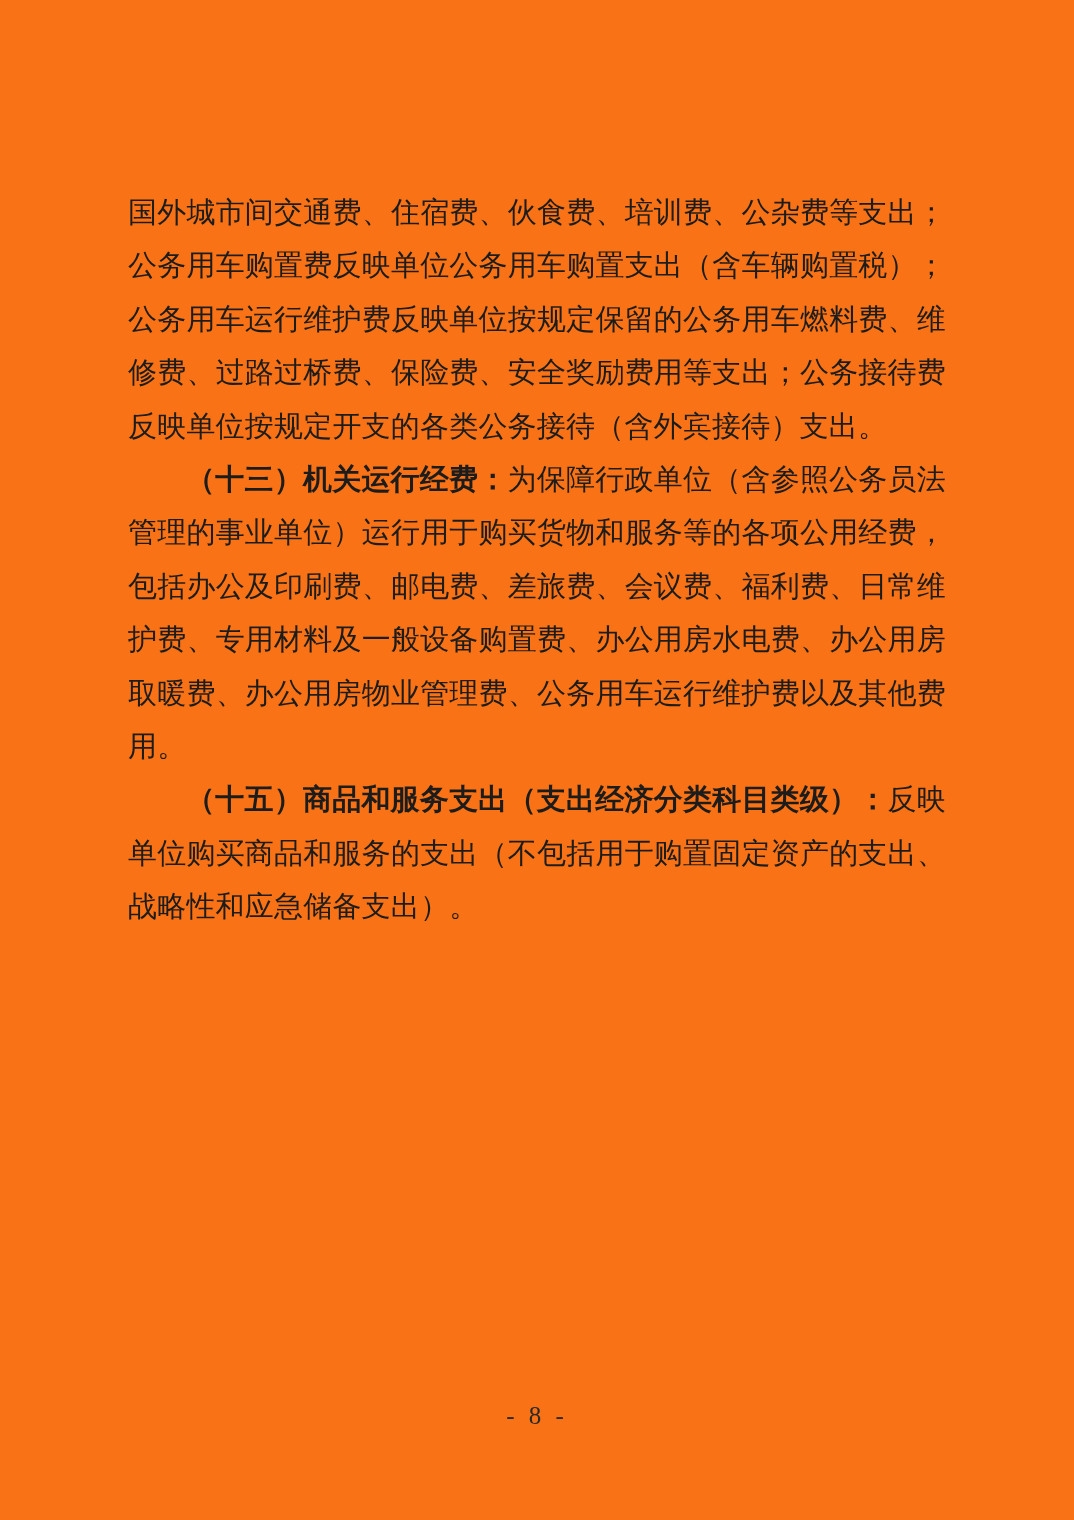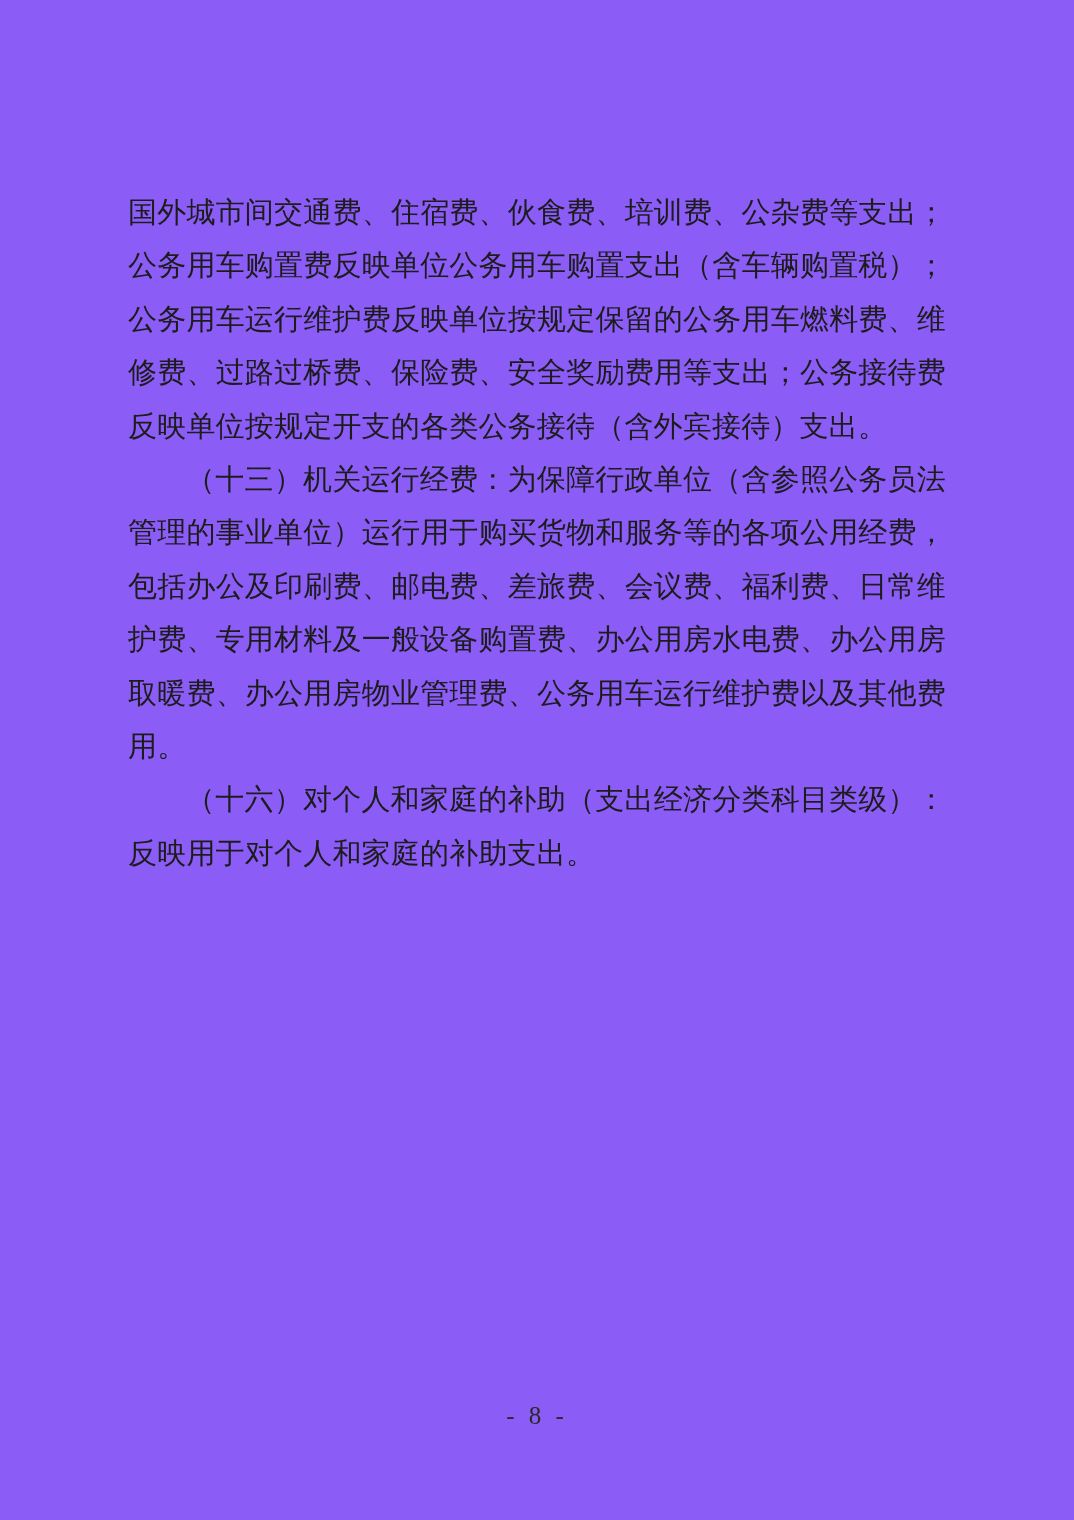--- a/index.html
+++ b/index.html
@@ -4,21 +4,21 @@
 <style>
   html, body {
     margin: 0;
     padding: 0;
     background: #ffffff;
   }
   .page {
     position: relative;
     width: 1074px;
     height: 1520px;
-    background: #8b5cf6;
+    background: #f97316;
     overflow: hidden;
     font-family: "Liberation Serif", serif;
   }
   .content {
     position: absolute;
     left: 128px;
     top: 186px;
     width: 818px;
   }
   .para {
@@ -27,21 +27,21 @@
     line-height: 53.4px;
     color: #1c1c1c;
     text-align: justify;
     text-justify: inter-ideograph;
     letter-spacing: 0.2px;
   }
   .para.indent {
     text-indent: 58px;
   }
   .para b {
-    font-weight: 400;
+    font-weight: 700;
   }
   .footer {
     position: absolute;
     left: 0;
     top: 1402px;
     width: 100%;
     text-align: center;
     font-size: 25px;
     color: #2a2a2a;
     letter-spacing: 4px;
@@ -53,21 +53,21 @@
 
 <div class="page">
 
   <div class="content">
 
     <p class="para"><b></b><span>国外城市间交通费、住宿费、伙食费、培训费、公杂费等支出；公务用车购置费反映单位公务用车购置支出（含车辆购置税）；公务用车运行维护费反映单位按规定保留的公务用车燃料费、维修费、过路过桥费、保险费、安全奖励费用等支出；公务接待费反映单位按规定开支的各类公务接待（含外宾接待）支出。</span></p>
 
     <p class="para indent"><b>（十三）机关运行经费：</b><span>为保障行政单位（含参照公务员法管理的事业单位）运行用于购买货物和服务等的各项公用经费，包括办公及印刷费、邮电费、差旅费、会议费、福利费、日常维护费、专用材料及一般设备购置费、办公用房水电费、办公用房取暖费、办公用房物业管理费、公务用车运行维护费以及其他费用。</span></p>
 
 
+    <p class="para indent"><b>（十五）商品和服务支出（支出经济分类科目类级）：</b><span>反映单位购买商品和服务的支出（不包括用于购置固定资产的支出、战略性和应急储备支出）。</span></p>
 
-    <p class="para indent"><b>（十六）对个人和家庭的补助（支出经济分类科目类级）：</b><span>反映用于对个人和家庭的补助支出。</span></p>
 
 
   </div>
 
   <div class="footer">- 8 -</div>
 
 </div>
 
 </body></html>

